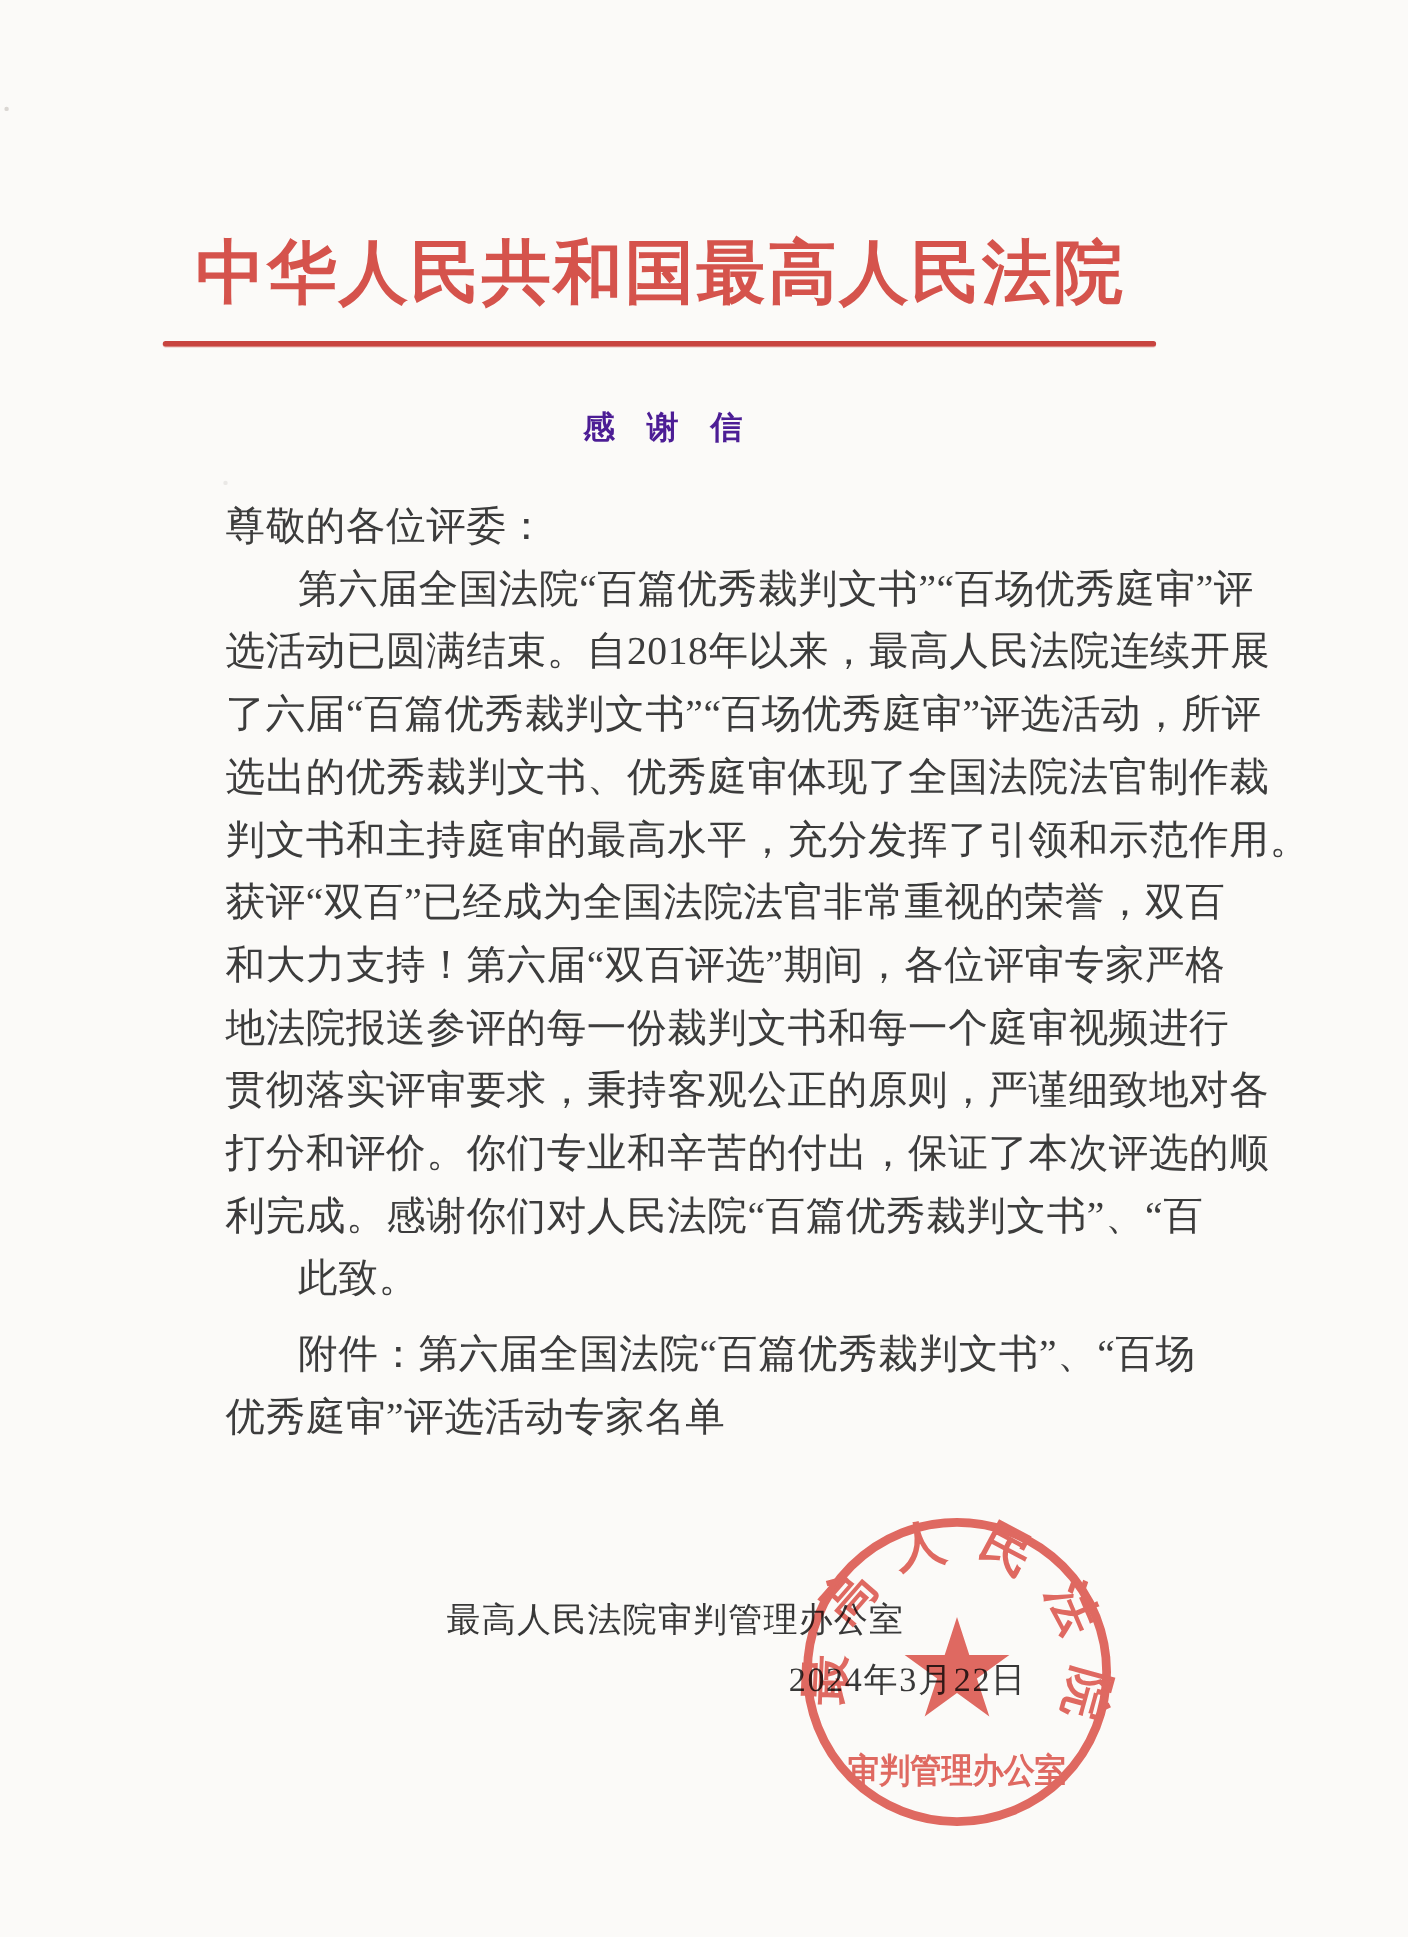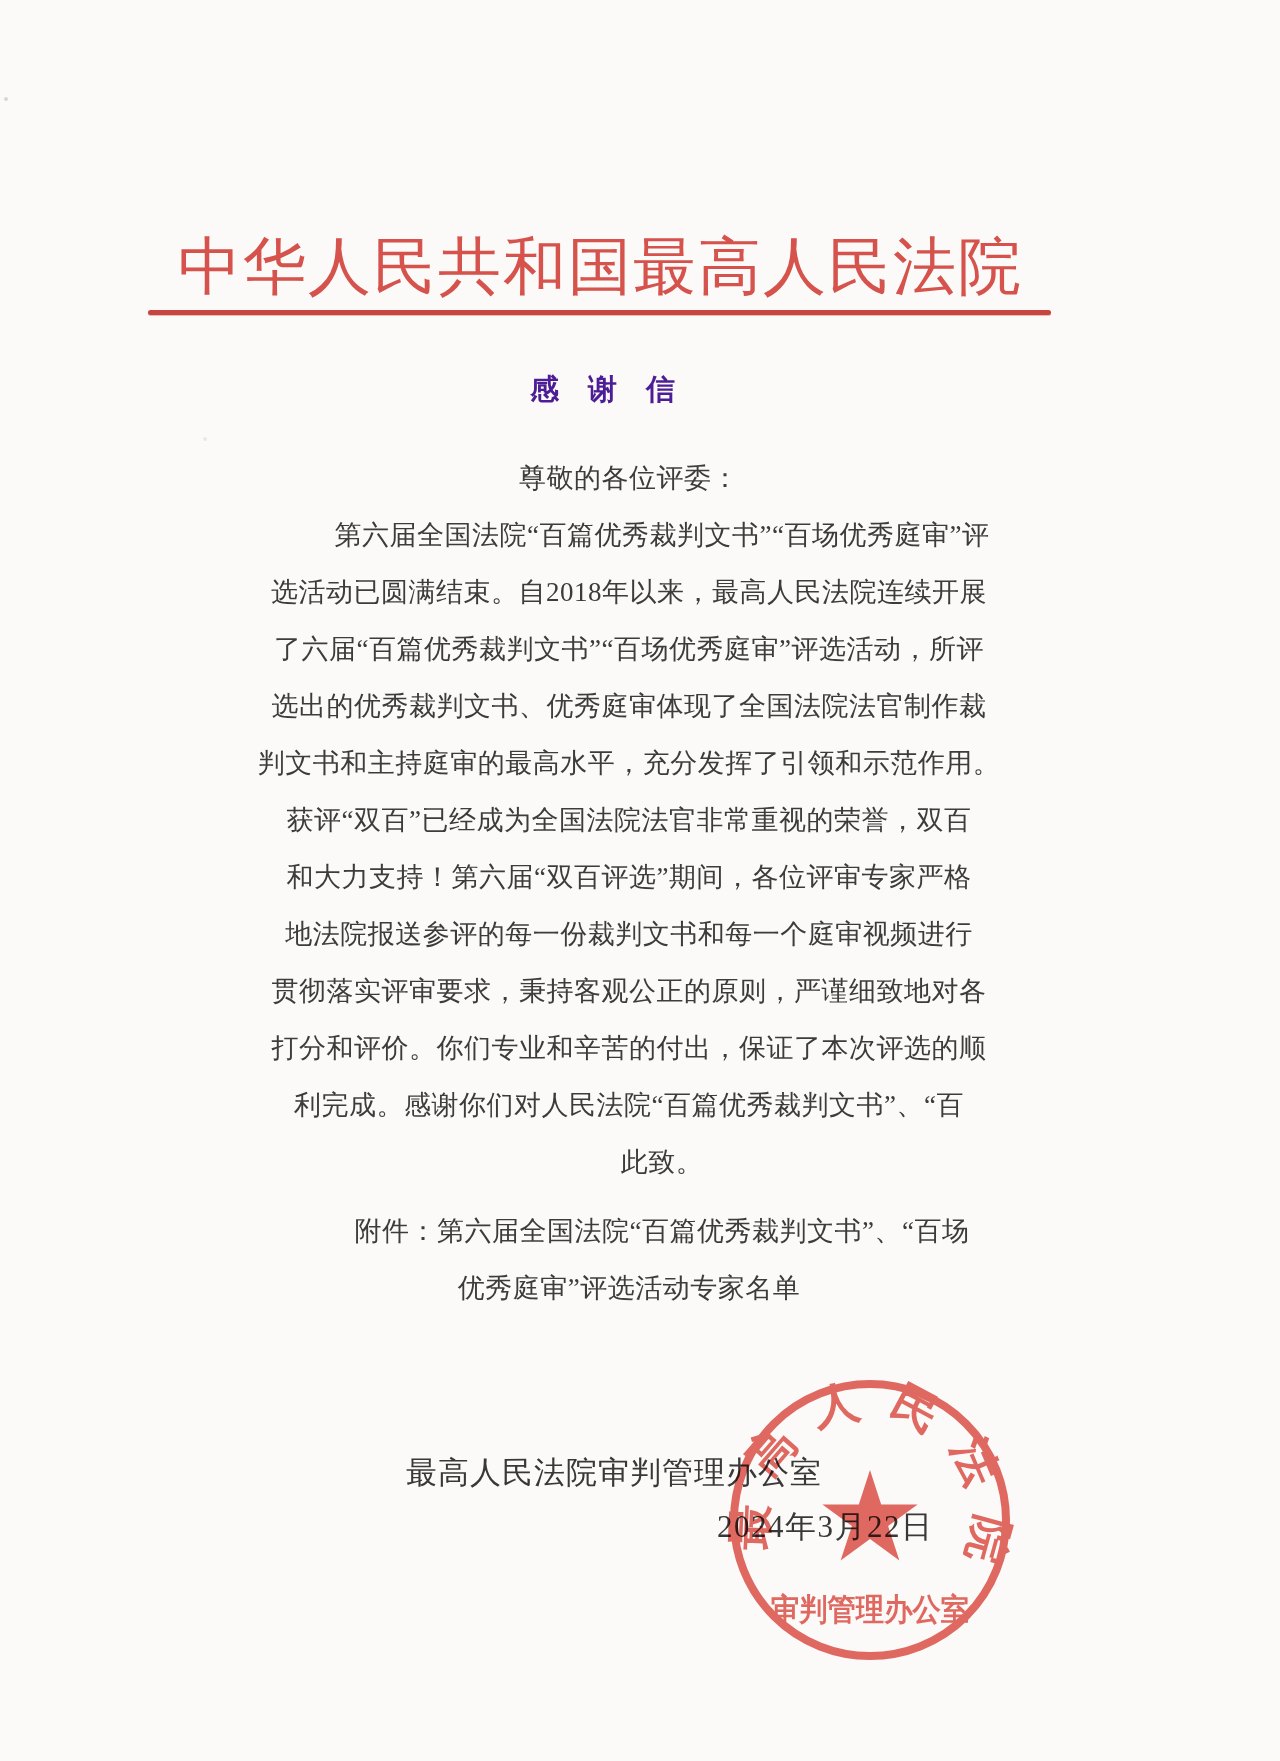--- a/index.html
+++ b/index.html
@@ -3,37 +3,37 @@
 <meta charset="utf-8">
 <style>
   html,body { margin:0; padding:0; background:#e8e6e2; }
   .page {
     position:relative; width:1280px; height:1761px;
     background:#fbfaf8;
     font-family:"Liberation Serif","DejaVu Serif",serif;
     color:#3c3c3c; overflow:hidden;
   }
   .org-title {
-    position:absolute; left:148px; top:236px; width:905px;
-    text-align:center; font-size:63px; font-weight:normal;
+    position:absolute; left:148px; top:217px; width:905px;
+    text-align:center; font-size:63px; font-weight:bold;
     color:#d5534c; letter-spacing:2px; white-space:nowrap; line-height:1;
   }
   .divider {
     position:absolute; left:148px; top:310px; width:903px; height:5px;
     background:#c8443f; border-radius:3px;
     box-shadow:0 1px 0 rgba(200,68,63,.35);
   }
   .letter-title {
     position:absolute; left:150px; top:374px; width:905px;
     text-align:center; font-size:29px; font-weight:bold;
     color:#4c1d95; line-height:1.1; white-space:nowrap;
   }
   .body-block {
     position:absolute; left:205px; top:450px; width:848px;
-    font-size:27px; line-height:57px; letter-spacing:0.5px;text-align:center;
+    font-size:36px; line-height:57px; letter-spacing:0.5px;
   }
   .line { white-space:nowrap; }
   .ind { text-indent:66px; }
   .gap { margin-top:12px; }
   .signature {
     position:absolute; left:205px; top:1452px; width:818px;
     text-align:center; font-size:31px; letter-spacing:1px;
     color:#383838; white-space:nowrap;
   }
   .date {

